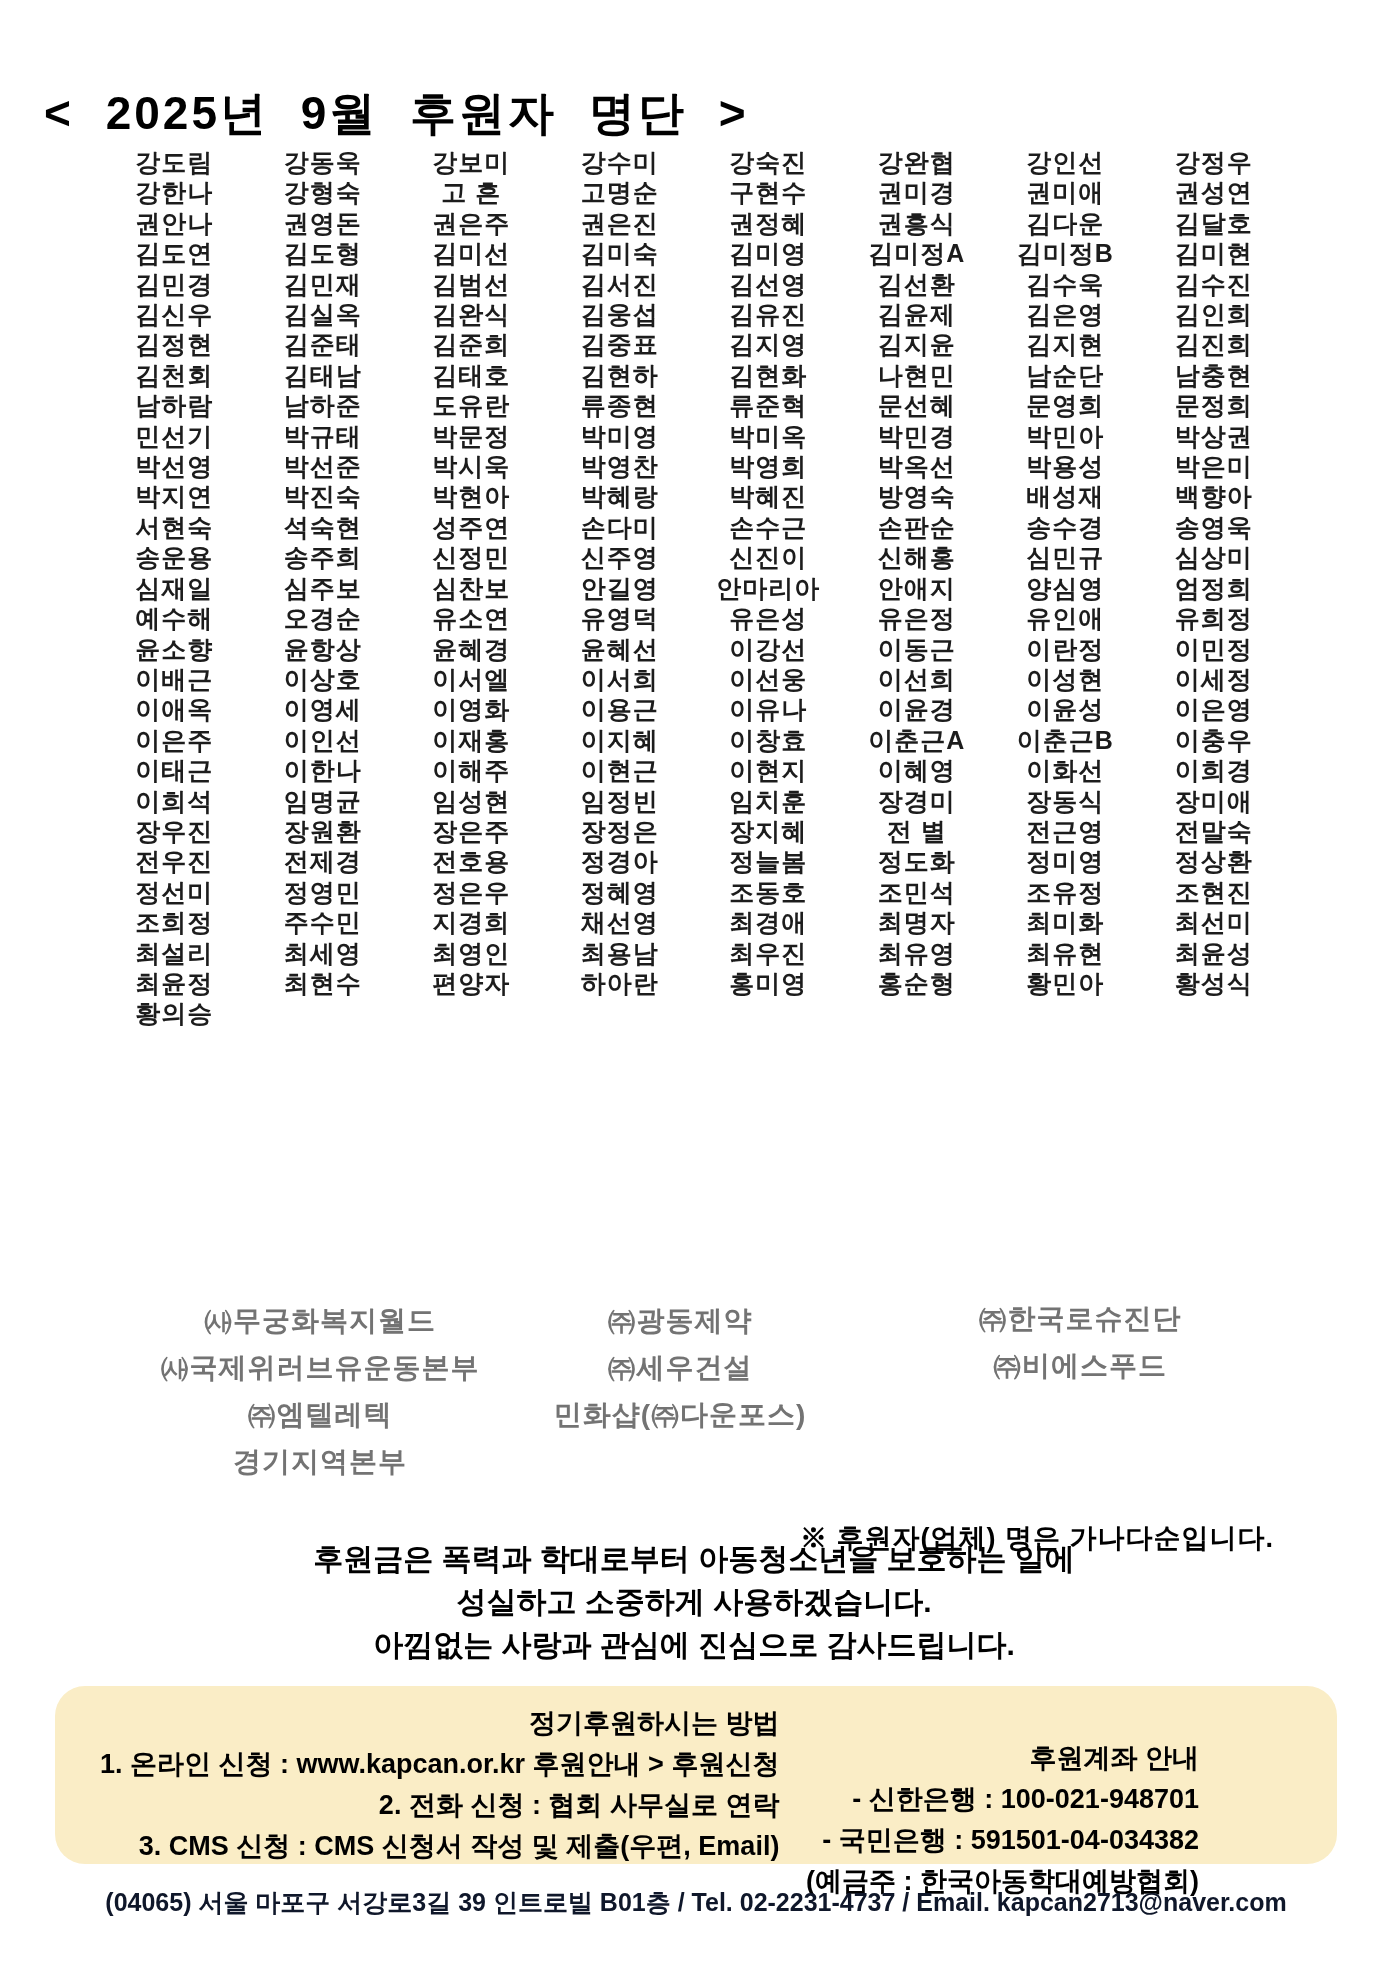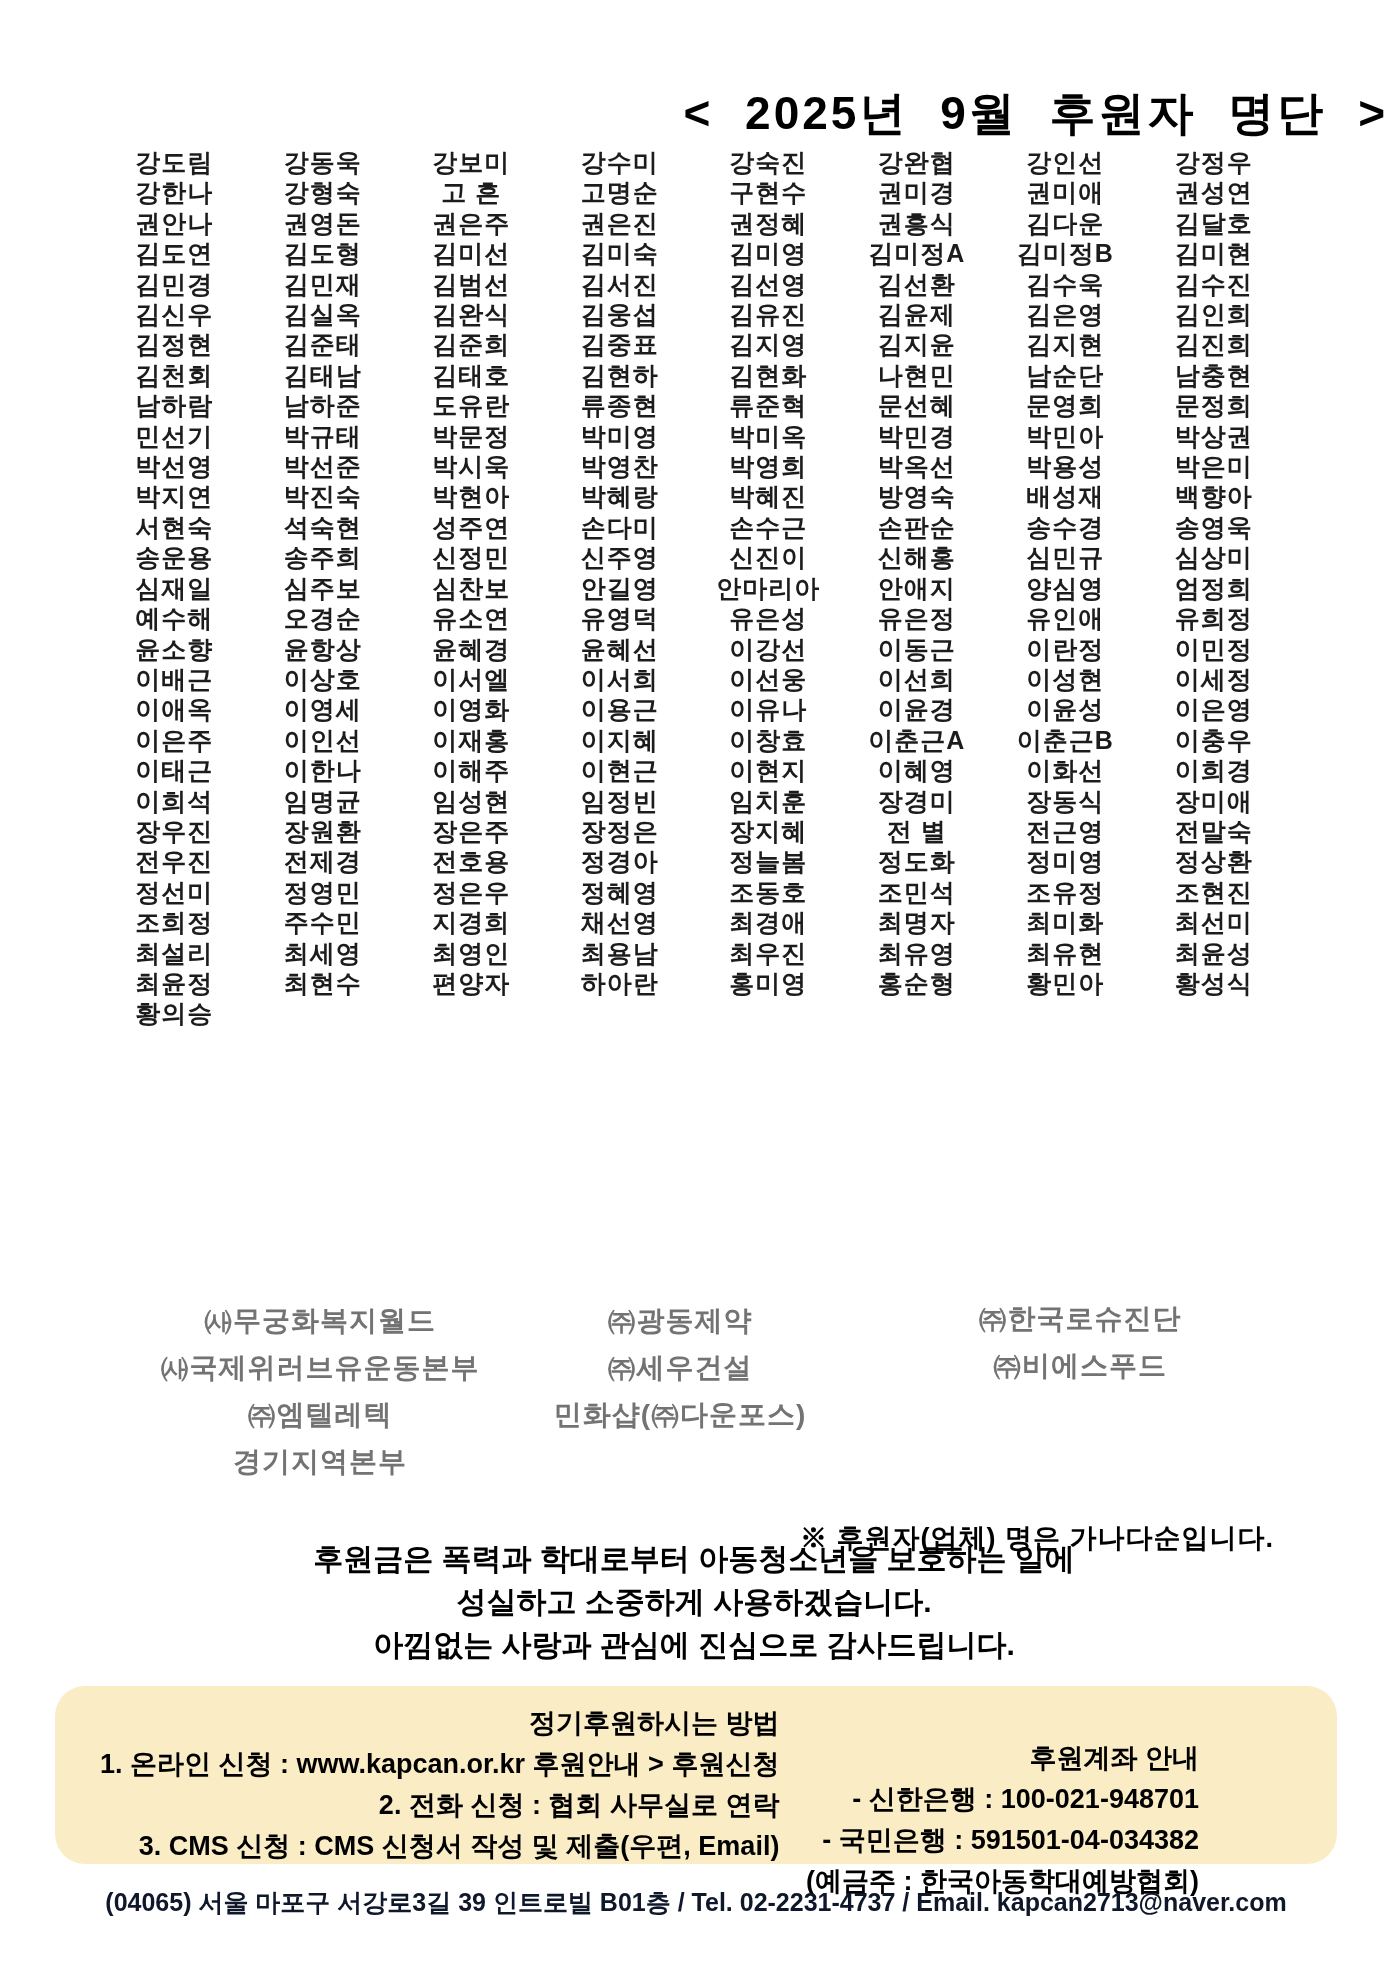--- a/index.html
+++ b/index.html
@@ -14,25 +14,26 @@
     font-family: "Liberation Sans", sans-serif;
     font-weight: 700;
     color: #111111;
     overflow: hidden;
   }
   .title {
     position: absolute;
     top: 52px;
     left: 0;
     right: 4px;
-    text-align: right;
+    text-align: left;
     font-size: 46px;
     letter-spacing: 3px;
     word-spacing: 16px;
     color: #000000;
+    padding-left: 44px;
   }
   .donor-grid {
     position: absolute;
     top: 147px;
     left: 100px;
     right: 104px;
     display: grid;
     grid-template-columns: repeat(8, 1fr);
     font-size: 25px;
     line-height: 30.4px;

